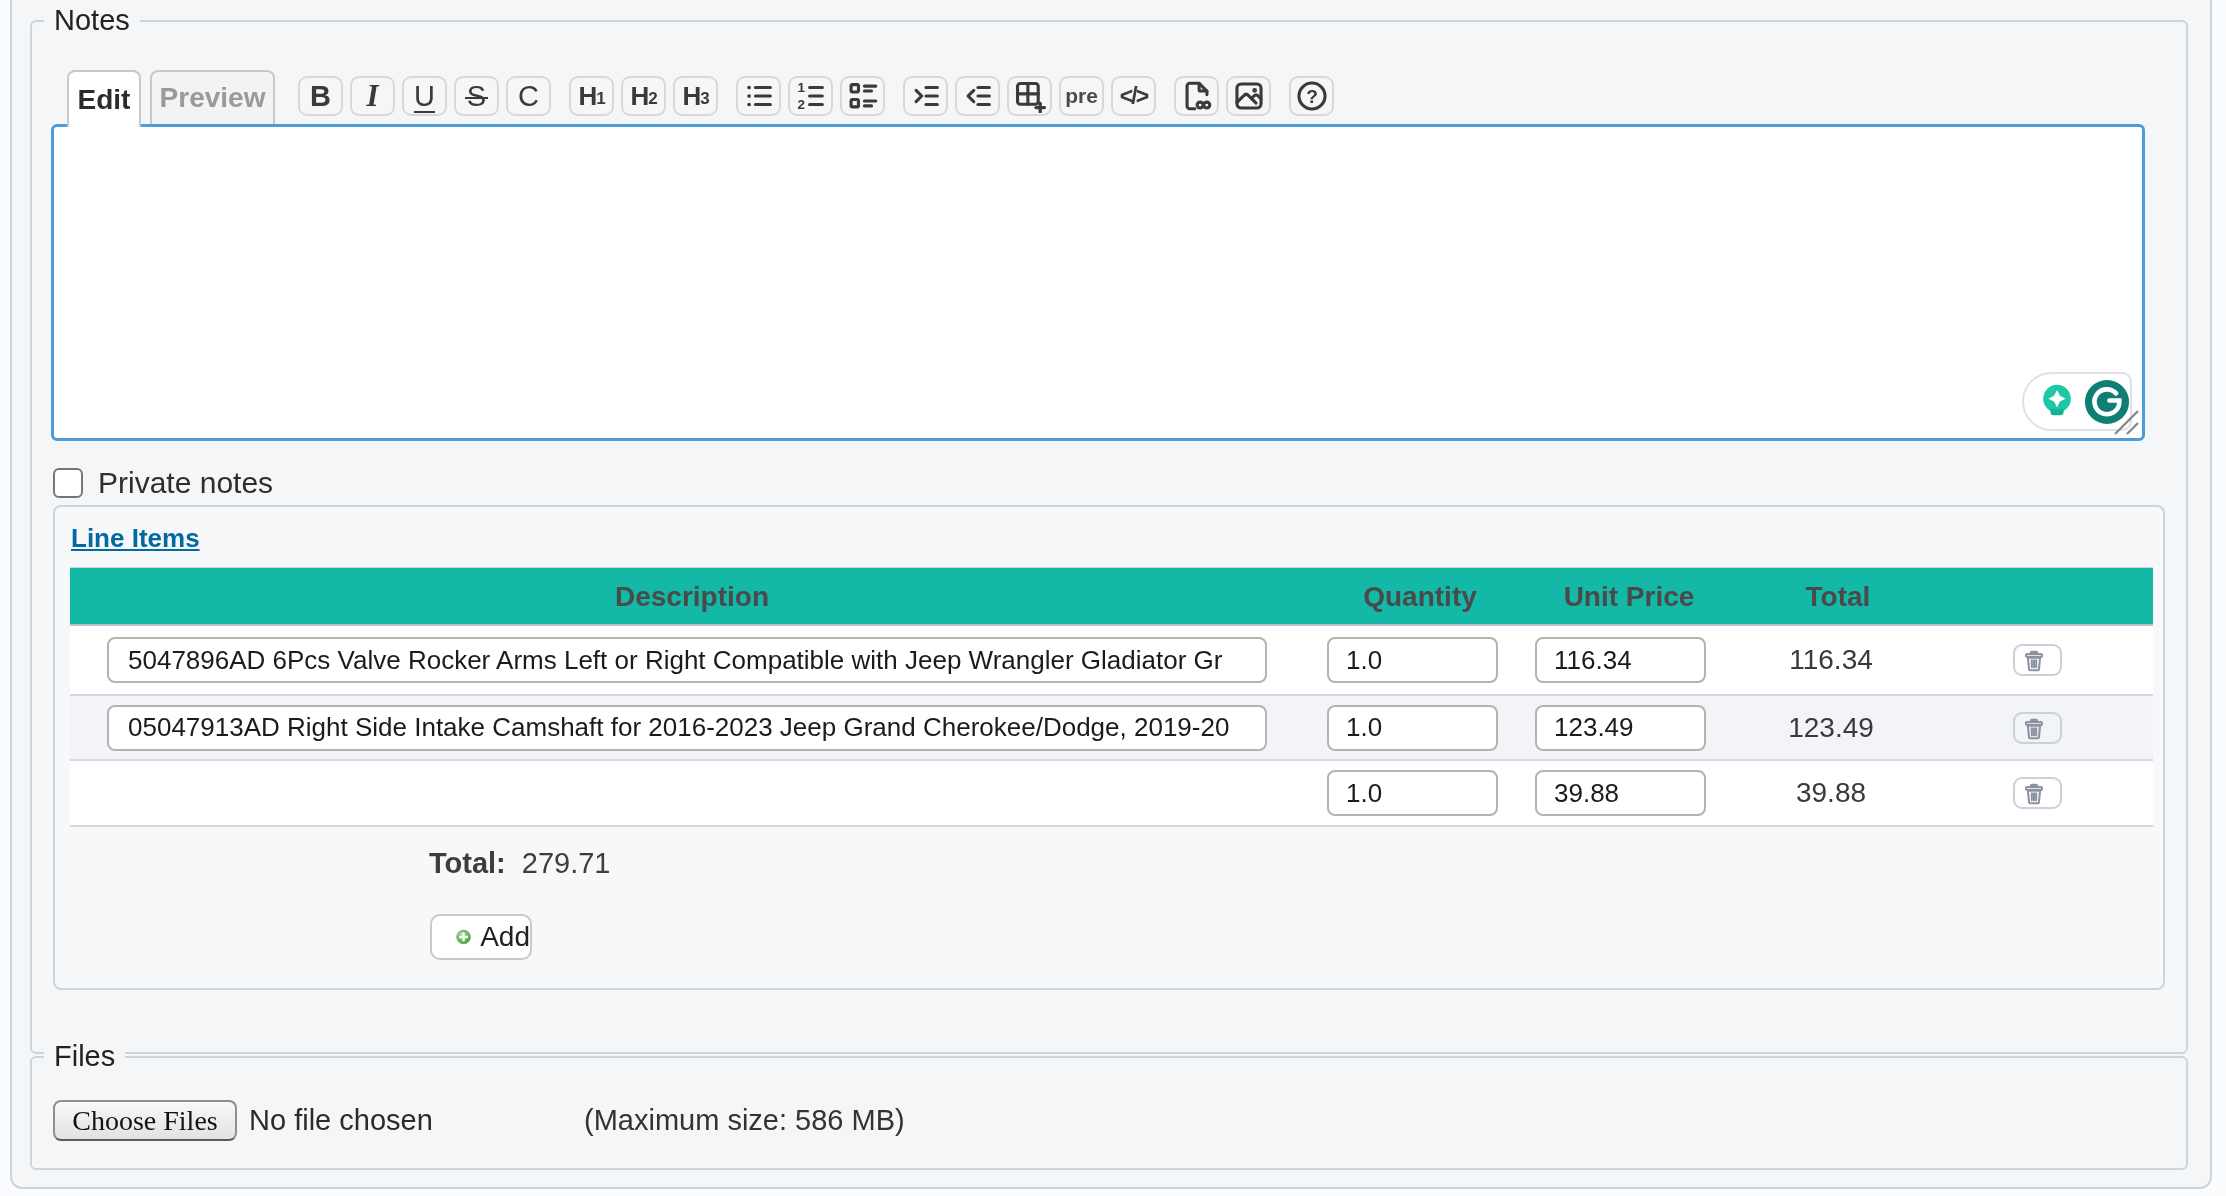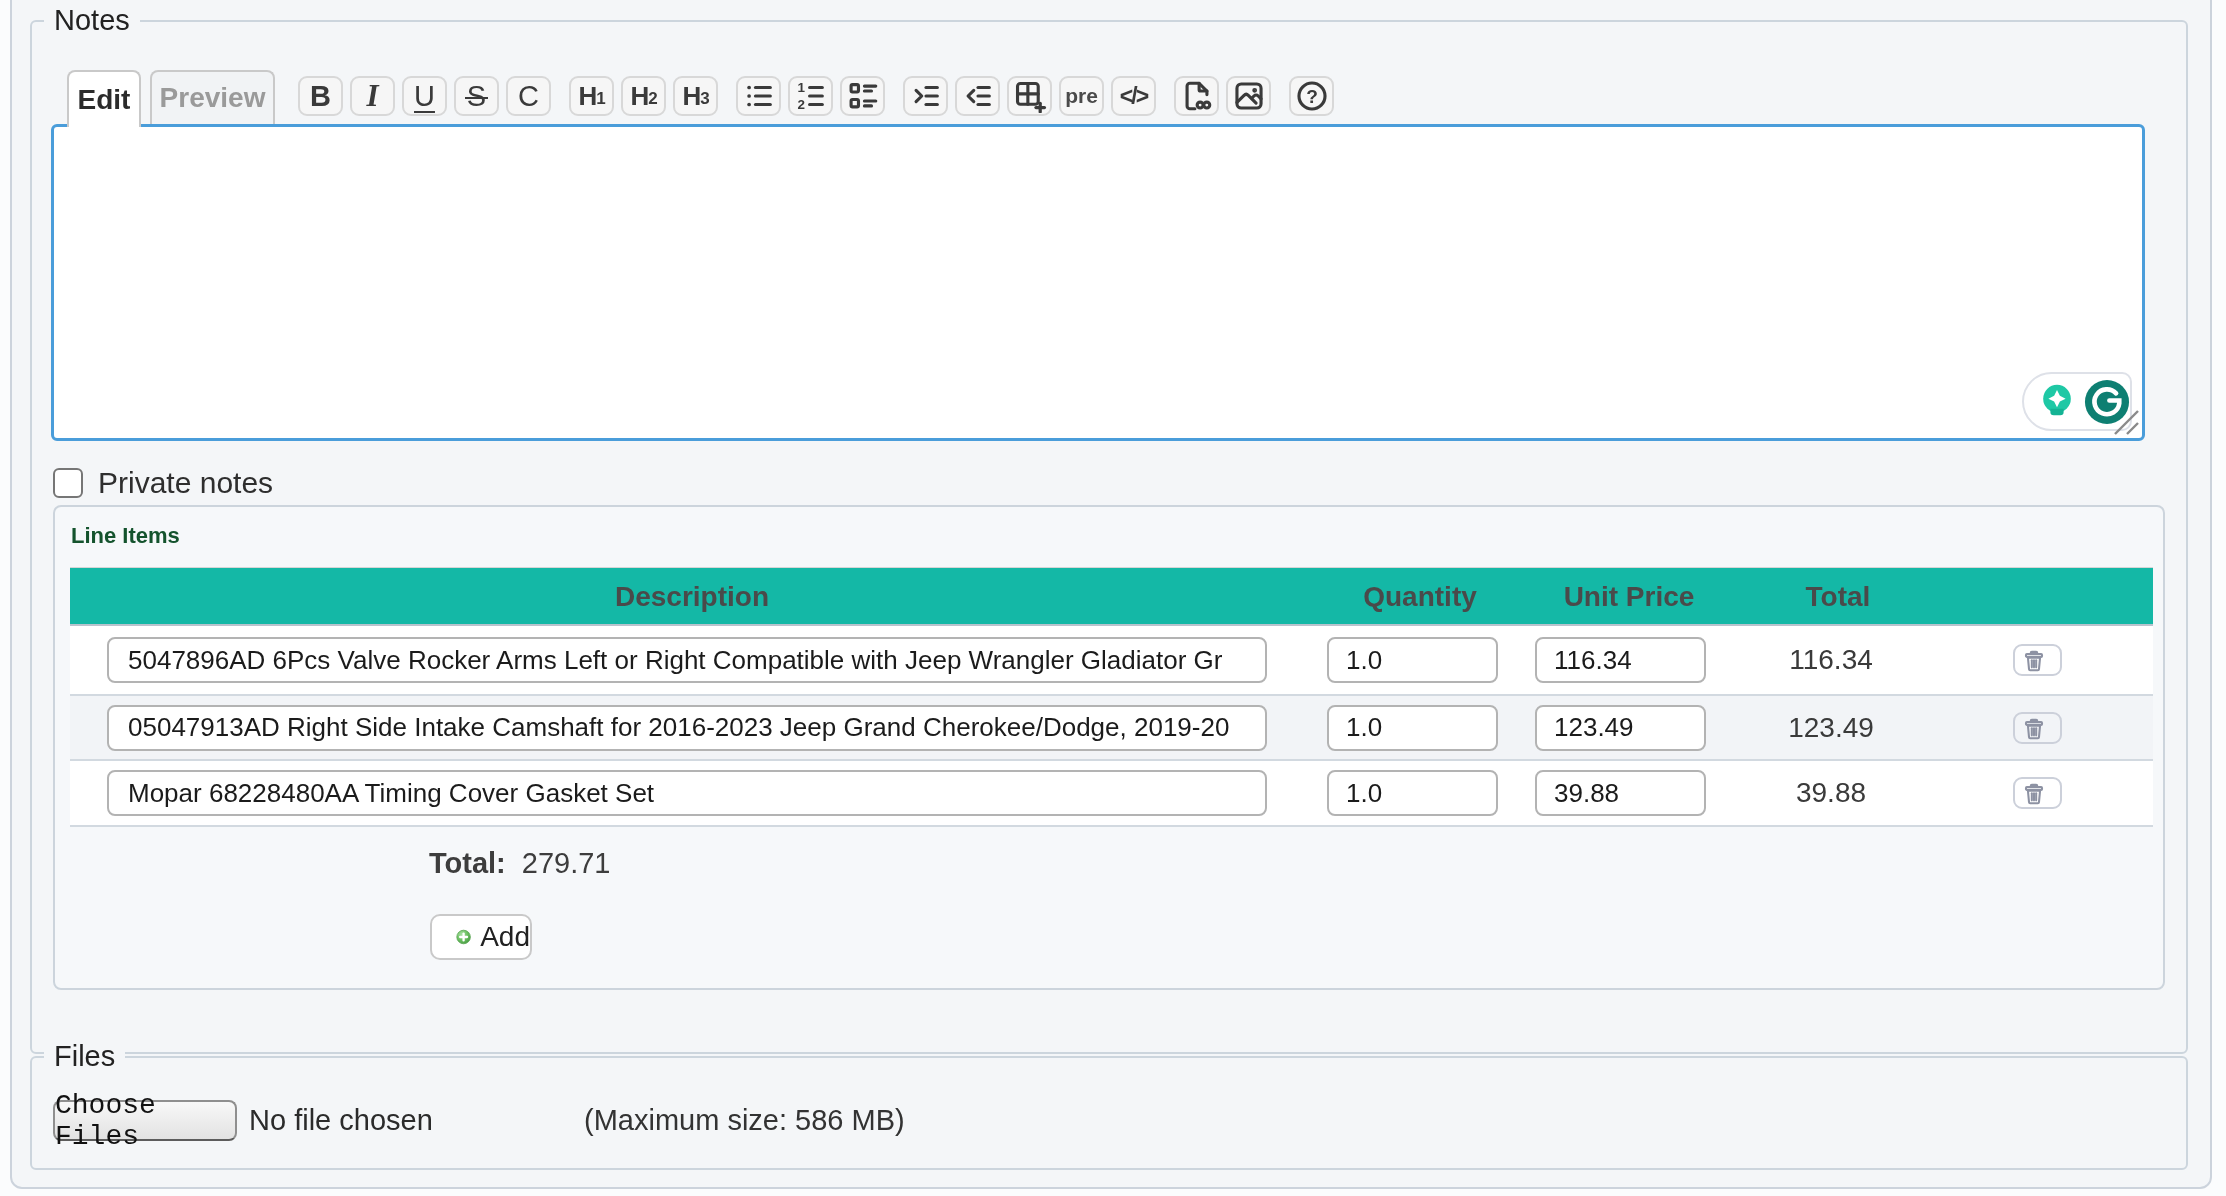--- a/index.html
+++ b/index.html
@@ -138,21 +138,21 @@
     position: absolute;
     left: 21px; top: 483px;
     width: 2112px; height: 485px;
     background: #f6f8fa;
     border: 2px solid #ccd4dc;
     border-radius: 8px;
   }
   .panel-title {
     position: absolute;
     left: 16px; top: 16px;
-    font-size: 22px; font-weight: bold; color: #14532d;
+    font-size: 26px; font-weight: bold; color: #0369a1; text-decoration: underline;
   }
   .li-table {
     position: absolute;
     left: 15px; top: 60px;
     width: 2083px;
   }
   .li-header {
     position: relative;
     height: 59px;
     background: #14b8a6;
@@ -238,21 +238,21 @@
     left: 21px; top: 42px;
     height: 41px;
     display: flex; align-items: center;
   }
   .choose-btn {
     width: 184px; height: 41px;
     border: 2px solid #8f8f8f;
     border-bottom-color: #5c5c5c;
     border-radius: 8px;
     background: linear-gradient(#f8f8f8, #e2e2e2);
-    font-family: Liberation Mono, monospace;
+    font-family: Liberation Serif, serif;
     font-size: 28px; color: #111;
     display: flex; align-items: center; justify-content: center;
     cursor: pointer;
   }
   .no-file { margin-left: 12px; font-size: 29px; color: #2b2b2b; }
   .max-size { position: absolute; left: 531px; font-size: 29px; color: #333; white-space: nowrap; }
 </style>
 </head>
 <body>
 
@@ -439,21 +439,20 @@
               <rect x="4.6" y="6.5" width="14.8" height="2.6" rx="0.8"></rect>
               <path d="M6.4 9.8h11.2l-1 10.7a1 1 0 0 1-1 .9H8.4a1 1 0 0 1-1-.9z"></path>
               <line x1="10" y1="12.3" x2="10" y2="18.8"></line>
                 <line x1="12" y1="12.3" x2="12" y2="18.8"></line>
                 <line x1="14" y1="12.3" x2="14" y2="18.8"></line>
             </svg>
           </div>
         </div>
 
         <div class="li-row plain h66">
-          <input type="text" class="li-input inp-desc" value="Mopar 68228480AA Timing Cover Gasket Set" style="">
           <input type="text" class="li-input inp-qty" value="1.0" style="">
           <input type="text" class="li-input inp-price" value="39.88" style="">
           <div class="row-total">39.88</div>
           <div class="trash-btn">
             <svg width="26" height="26" viewBox="0 0 24 24" fill="none" stroke="#8d92a3" stroke-width="1.9" stroke-linecap="round" stroke-linejoin="round">
               <path d="M10 4.5h4a1 1 0 0 1 1 1v1h-6v-1a1 1 0 0 1 1-1z"></path>
               <rect x="4.6" y="6.5" width="14.8" height="2.6" rx="0.8"></rect>
               <path d="M6.4 9.8h11.2l-1 10.7a1 1 0 0 1-1 .9H8.4a1 1 0 0 1-1-.9z"></path>
               <line x1="10" y1="12.3" x2="10" y2="18.8"></line>
                 <line x1="12" y1="12.3" x2="12" y2="18.8"></line>

